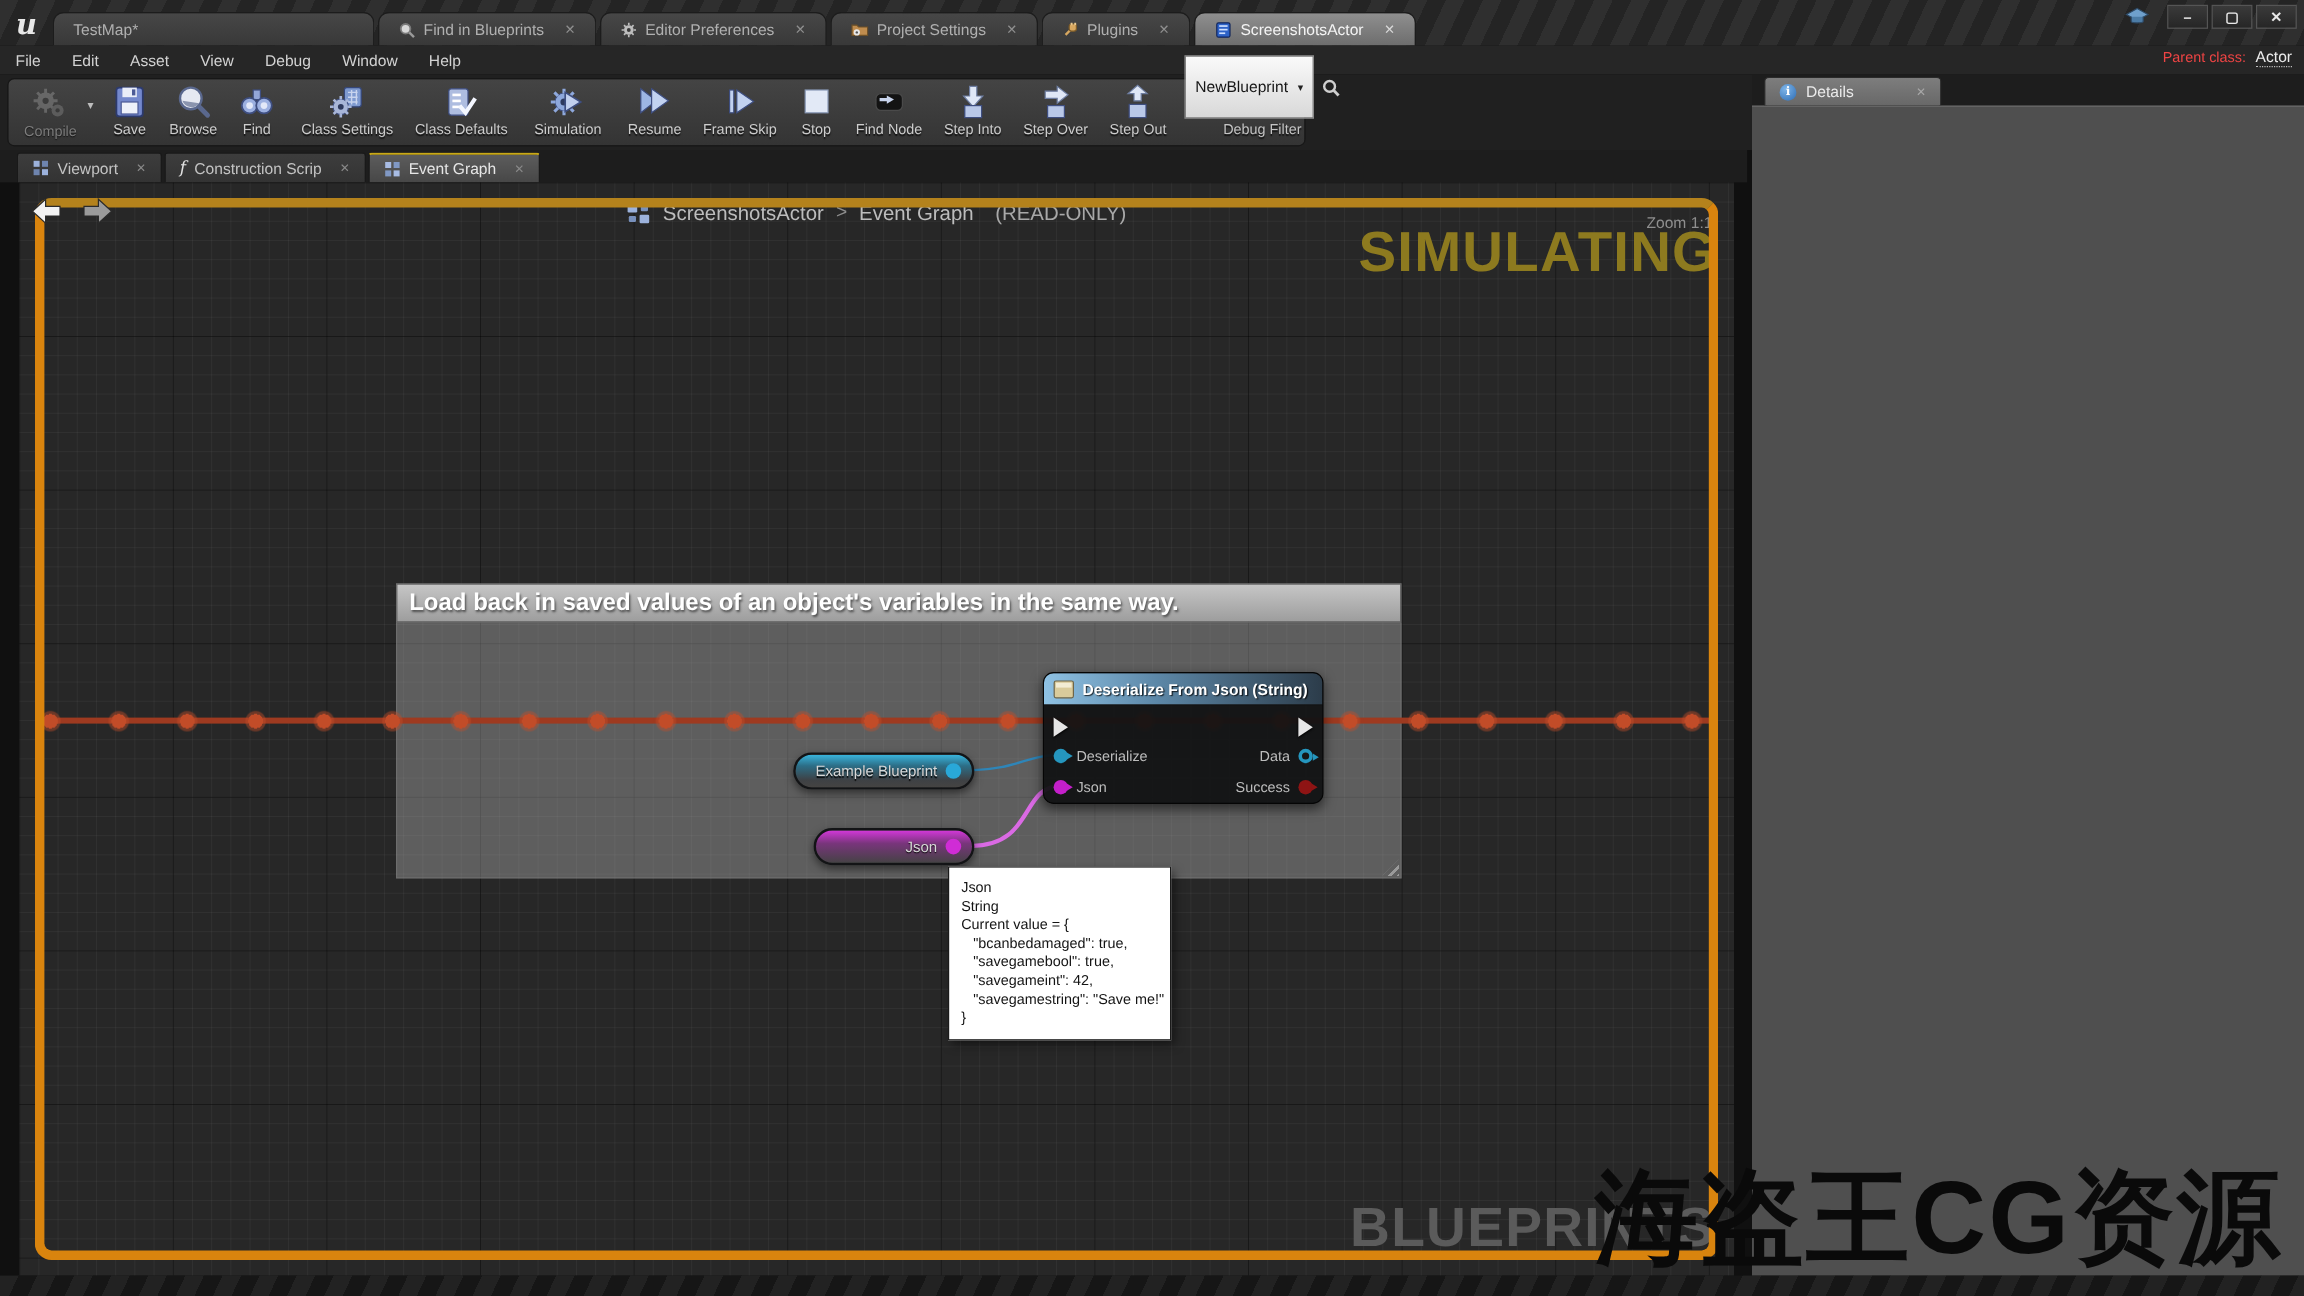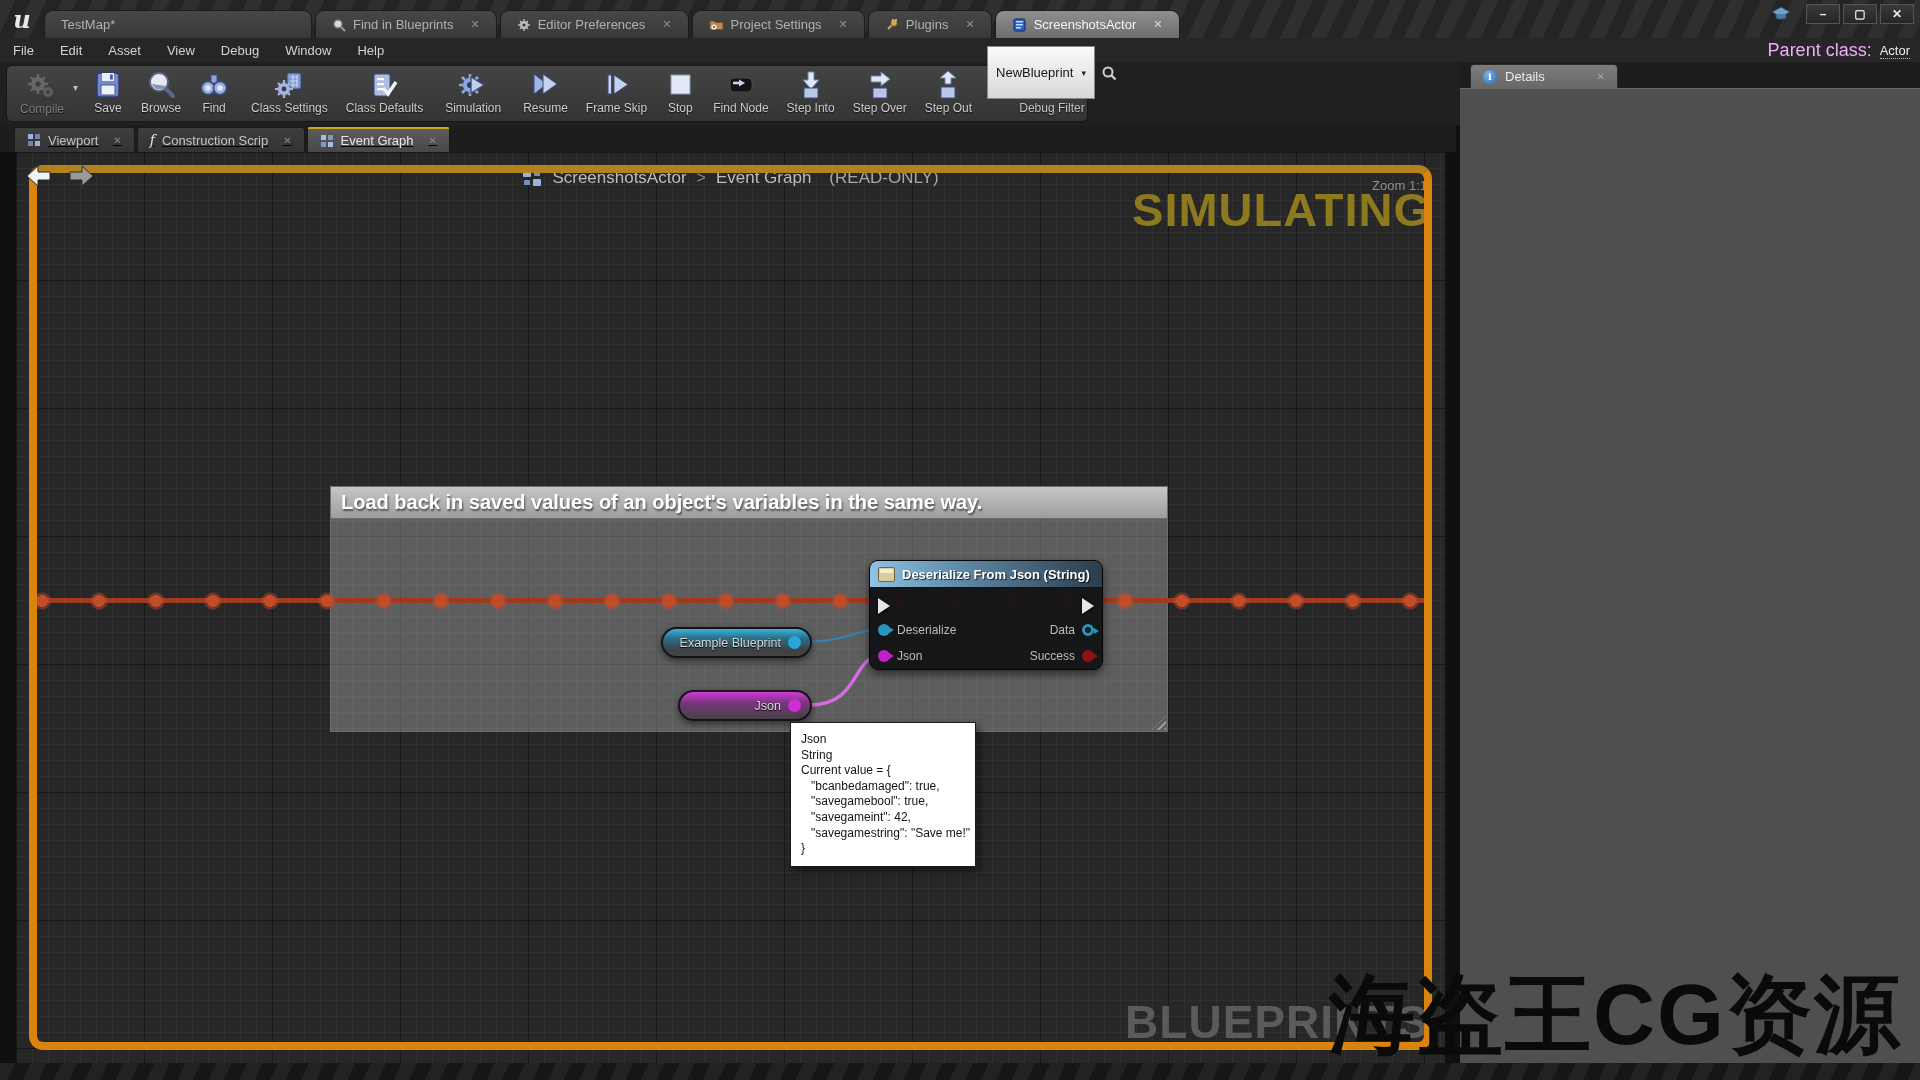--- a/index.html
+++ b/index.html
@@ -25,21 +25,21 @@
   .winbtns { display:flex; gap:3px; }
   .winbtn { width:34px; height:20px; background:linear-gradient(#3a3a3a,#262626);
     border:1px solid #555; color:#e8e8e8; font-size:12px; display:flex; align-items:center;
     justify-content:center; font-weight:bold; }
 
   
   .menubar { position:absolute; left:0; top:38px; width:1920px; height:24px; background:#262626;
     display:flex; align-items:center; }
   .menu-item { padding:0 13px; color:#d2d2d2; font-size:13px; }
   .parentclass { position:absolute; right:10px; top:2px; display:flex; align-items:center; gap:8px; }
-  .parentclass .pclabel { color:#f0abfc; font-size:18px; }
+  .parentclass .pclabel { color:#ef4444; font-size:12px; }
   .parentclass .pcvalue { color:#ececec; font-size:13px; border-bottom:1px dotted #bdbdbd; }
 
   
   .toolbar-row { position:absolute; left:0; top:62px; width:1920px; height:63px; background:#202020; }
   .toolbar { position:absolute; left:6px; top:3px; height:57px; width:1082px;
     background:linear-gradient(#444444,#343434); border:1px solid #171717; border-radius:6px;
     display:flex; align-items:stretch; padding:2px 4px; }
   .tbtn { display:flex; flex-direction:column; align-items:center; justify-content:flex-end;
     padding:3px 9px 4px; gap:1px; }
   .tbtn .ticon { width:30px; height:30px; }
@@ -51,21 +51,21 @@
   .caret { color:#bdbdbd; font-size:10px; margin:0 2px 12px 0; }
   .debugfilter { display:flex; flex-direction:column; justify-content:flex-end; padding:4px 6px; }
   .df-top { display:flex; align-items:center; gap:6px; }
   .df-select { background:linear-gradient(#fafafa,#d8d8d8); border:1px solid #888; color:#151515;
     font-size:13px; padding:18px 8px; display:flex; align-items:center; gap:8px; min-width:104px; }
   .df-caret { font-size:9px; color:#222; }
   .df-label { color:#c4c4c4; font-size:12px; text-align:center; margin-top:2px; text-shadow:0 1px 1px #101010; }
 
   
   .docktabs { position:absolute; left:0; top:125px; width:1456px; height:27px; background:#1d1d1d;
-    display:flex; align-items:flex-end; padding-left:14px;text-decoration:underline; }
+    display:flex; align-items:flex-end; padding-left:14px; }
   .dtab { height:25px; display:flex; align-items:center; gap:7px; padding:0 12px; margin-right:2px;
     background:linear-gradient(#3d3d3d,#333333); border:1px solid #191919; border-bottom:none;
     color:#c3c3c3; font-size:13px; border-radius:3px 3px 0 0; white-space:nowrap; }
   .dtab.active { background:linear-gradient(#5c5c5c,#474747); border-top:2px solid #c8a818; color:#e6e6e6; }
   .dtab .close { color:#8a8a8a; font-size:10px; margin-left:8px; }
 
   
   .graph { position:absolute; left:16px; top:152px; width:1429px; height:911px; overflow:hidden;
     background-color:#272727;
     background-image:

